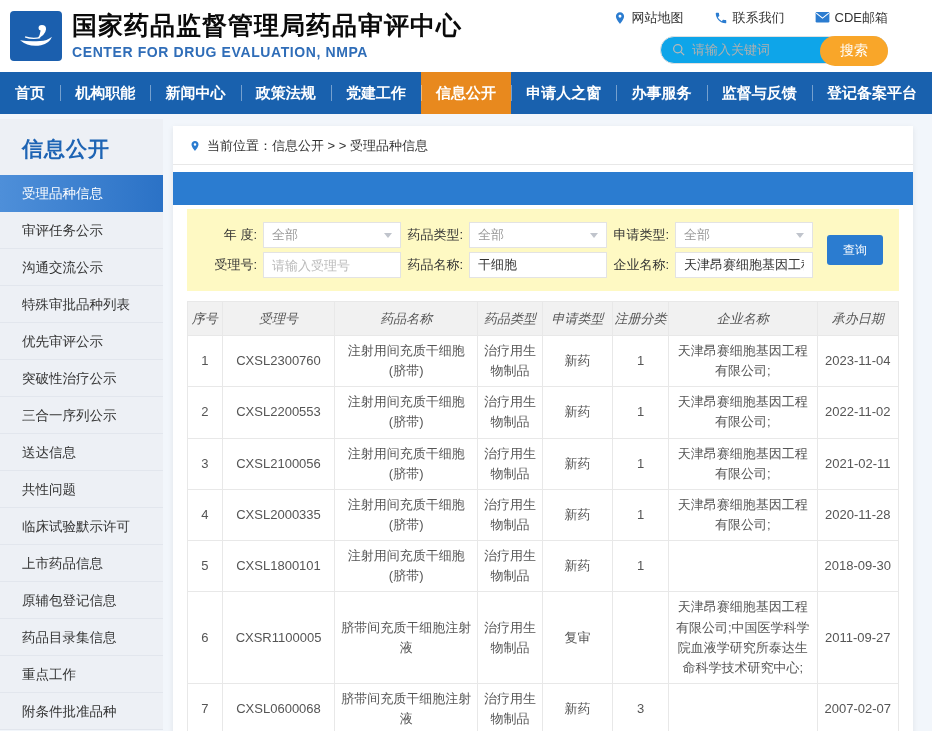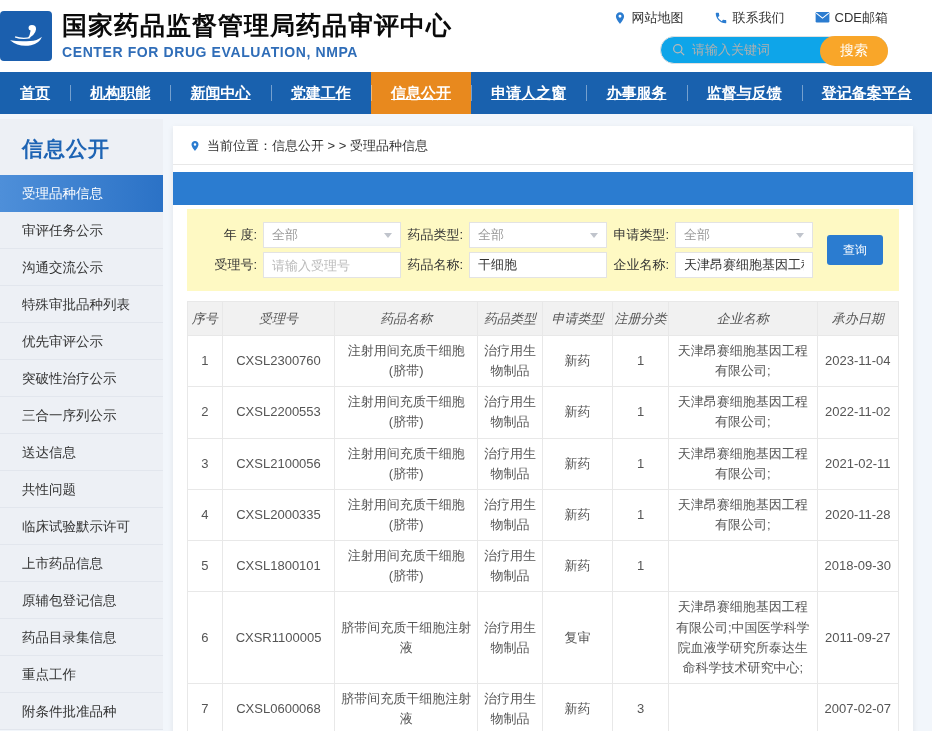--- a/index.html
+++ b/index.html
@@ -1,35 +1,35 @@
 <!DOCTYPE html>
 <html><head>
 <meta charset="utf-8">
 <style>
   * { margin:0; padding:0; box-sizing:border-box; }
   html,body { width:932px; height:731px; }
   body { background:#f2f6fb; font-family:"Liberation Sans","DejaVu Sans",sans-serif; overflow:hidden; }
 
   
-  .header { height:72px; background:#fff; display:flex; align-items:center; padding-left:0; }
+  .header { height:72px; background:#fff; display:flex; align-items:center; padding-left:10px; }
   .logo { width:52px; height:50px; background:#1b5fae; border-radius:4px; display:flex; align-items:center; justify-content:center; flex-shrink:0; }
   .titles { margin-left:10px; }
   .title-cn { font-size:25px; font-weight:bold; color:#0a0a0a; letter-spacing:1px; line-height:1.1; }
   .title-en { font-size:14px; font-weight:bold; color:#2f6db8; letter-spacing:.6px; margin-top:4px; }
   .header-right { margin-left:auto; padding-right:44px; }
   .hlinks { display:flex; gap:30px; justify-content:flex-end; margin-bottom:9px; font-size:13px; color:#333; align-items:center; }
   .hlink { display:flex; align-items:center; gap:5px; cursor:pointer; }
   .search-wrap { position:relative; width:228px; height:28px; border:1px solid #e0e0e0; border-radius:15px; background:#0ea5e9; display:flex; align-items:center; padding-left:10px; margin-left:auto; }
   .search-wrap input { border:none; outline:none; font-size:13px; width:125px; color:#333; margin-left:6px; background:transparent; }
   .search-wrap input::placeholder { color:#b0b0b0; }
   .search-btn { position:absolute; right:-1px; top:-1px; height:30px; width:68px; border-radius:15px; background:#f9a629; color:#fff; font-size:14px; border:none; cursor:pointer; }
 
   
   .nav { height:42px; background:#1961ae; display:flex; }
-  .nav-item { flex:1 1 auto; display:flex; align-items:center; justify-content:center; color:#fff; font-size:15px; font-weight:bold; position:relative; cursor:pointer; padding:0 8px; white-space:nowrap;text-decoration:underline; }
+  .nav-item { flex:1 1 auto; display:flex; align-items:center; justify-content:center; color:#fff; font-size:15px; font-weight:bold; position:relative; cursor:pointer; padding:0 8px; white-space:nowrap; }
   .nav-item + .nav-item::before { content:""; position:absolute; left:0; top:13px; height:16px; width:1px; background:rgba(255,255,255,.4); }
   .nav-item.active { background:#e8891e; }
   .nav-item.active + .nav-item::before { background:rgba(255,255,255,.4); }
 
   
   .content { display:flex; padding-top:5px; align-items:flex-start; }
   .sidebar { width:163px; background:#edf0f5; min-height:598px; flex-shrink:0; }
   .sidebar-title { color:#1e64b4; font-size:21px; font-weight:bold; padding:16px 0 12px 22px; letter-spacing:1px; }
   .side-item { height:37px; line-height:37px; padding-left:22px; font-size:13.5px; color:#333; border-bottom:1px solid #e2e6ed; cursor:pointer; white-space:nowrap; }
   .side-item.active { background:linear-gradient(90deg,#4e8fd9,#2b72c6); color:#fff; border-bottom:1px solid transparent; }
@@ -103,20 +103,21 @@
       <input type="text" placeholder="请输入关键词" style="">
       <button class="search-btn">搜索</button>
     </div>
   </div>
 </div>
 
 <div class="nav">
     <div class="nav-item">首页</div>
     <div class="nav-item">机构职能</div>
     <div class="nav-item">新闻中心</div>
+    <div class="nav-item">政策法规</div>
     <div class="nav-item">党建工作</div>
     <div class="nav-item active">信息公开</div>
     <div class="nav-item">申请人之窗</div>
     <div class="nav-item">办事服务</div>
     <div class="nav-item">监督与反馈</div>
     <div class="nav-item">登记备案平台</div>
   </div>
 
 <div class="content">
 

